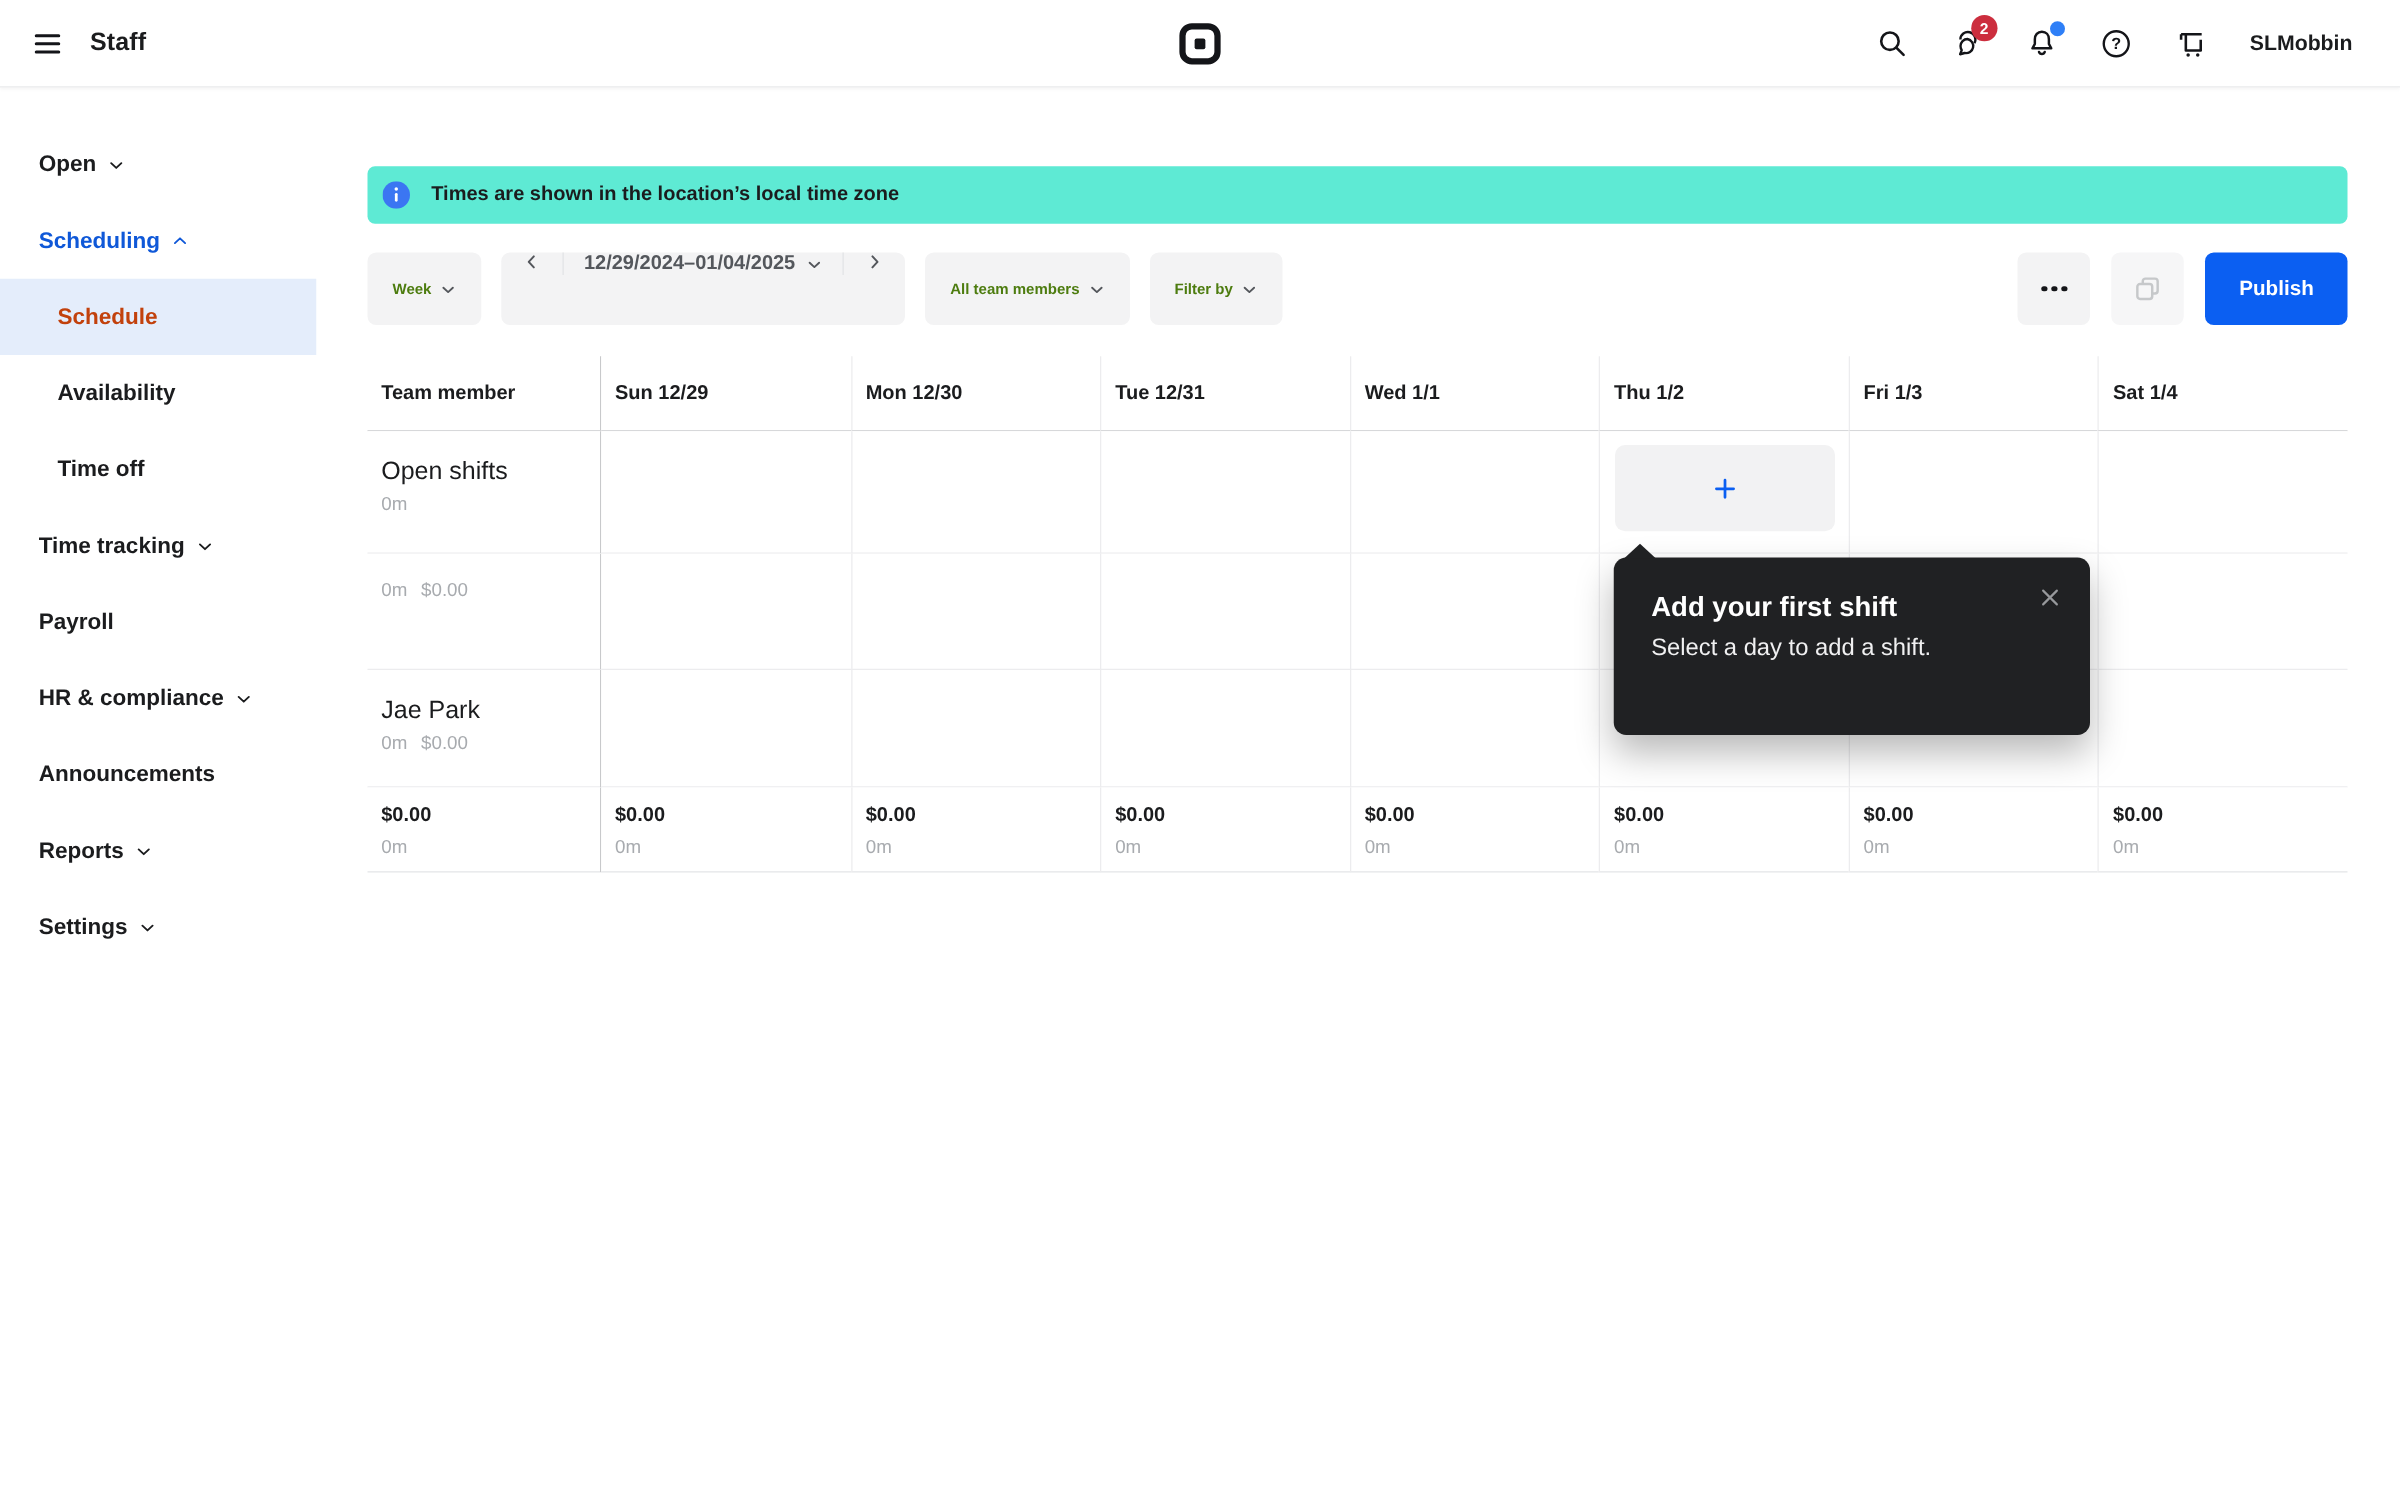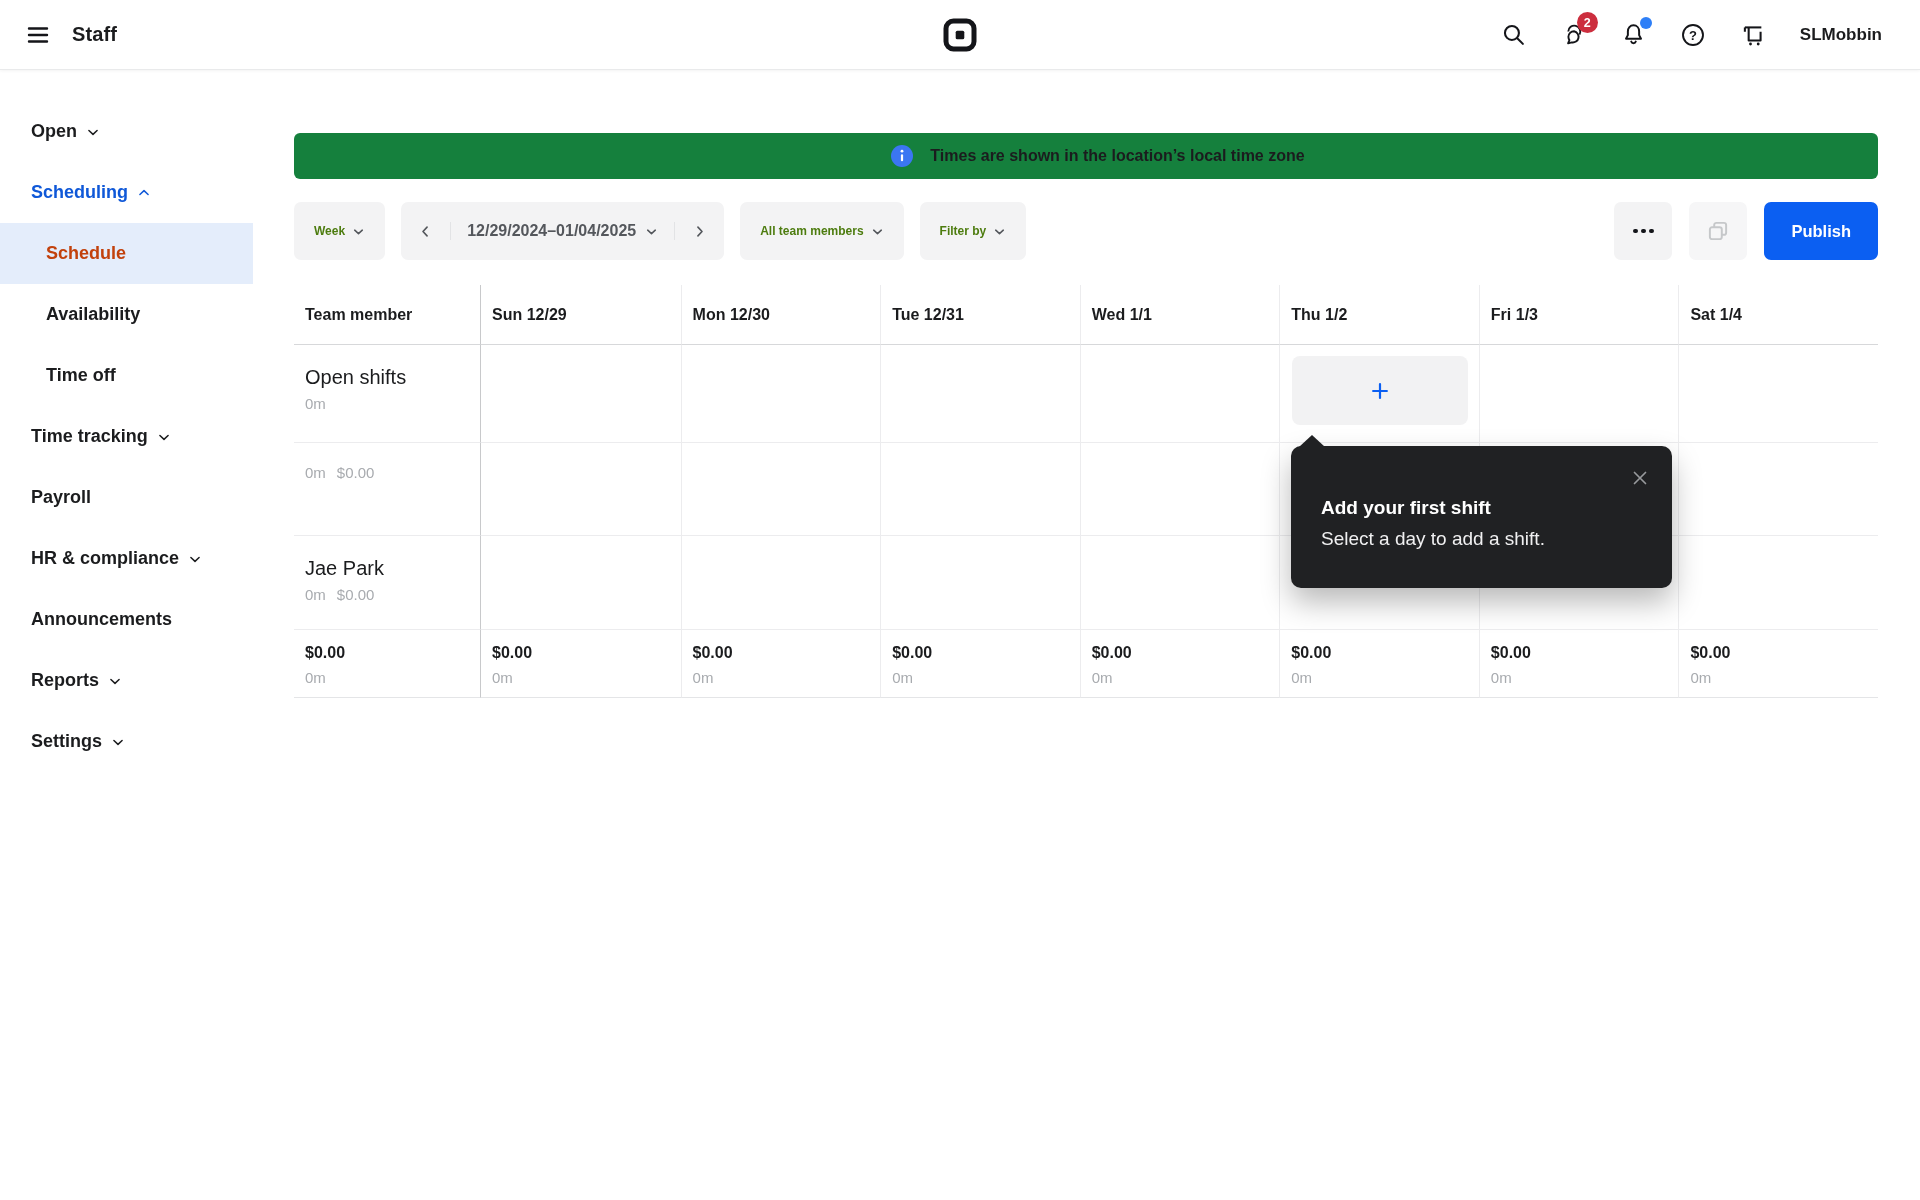--- a/index.html
+++ b/index.html
@@ -38,33 +38,33 @@
   }
   .side-item.sub { padding-left:46px; }
   .side-item.parent-active { color:#0f58d8; }
   .side-item.selected { background:#e4edfb; color:#c2410c; }
   .chev { flex-shrink:0; display:flex; }
 
   .main { flex:1; padding:0 42px 0 41px; }
 
   
   .banner {
-    margin-top:63px; height:46px; border-radius:6px; background:#15803d;
-    display:flex; align-items:center; padding-left:24px;justify-content:center;
+    margin-top:63px; height:46px; border-radius:6px; background:#5eead4;
+    display:flex; align-items:center; padding-left:12px;
   }
   .banner-text { margin-left:17px; font-size:16px; font-weight:600; }
 
   
   .toolbar { margin-top:23px; display:flex; align-items:center; gap:16px; }
   .tb-btn {
     height:58px; background:#f3f3f4; border:none; border-radius:7px;
     display:flex; align-items:center; gap:7px; padding:0 20px;
     font-family:inherit; font-size:12px; font-weight:600; color:#4d7c0f; cursor:pointer;
   }
-  .date-group { height:58px; background:#f3f3f4; border-radius:7px; display:flex; align-items:center; }
+  .date-group { height:58px; background:#f3f3f4; border-radius:7px; display:flex; align-items:flex-start; }
   .nav-arrow { width:49px; display:flex; align-items:center; justify-content:center; cursor:pointer; }
   .date-label {
     display:flex; align-items:center; gap:9px; padding:0 16px; cursor:pointer;
     border-left:1px solid #e2e3e5; border-right:1px solid #e2e3e5;
     font-size:16px; font-weight:600; color:#54575c;
   }
   .toolbar-right { margin-left:auto; display:flex; align-items:center; gap:17px; }
   .sq-btn { width:58px; height:58px; background:#f3f3f4; border:none; border-radius:7px;
     display:flex; align-items:center; justify-content:center; gap:3.5px; cursor:pointer; }
   .sq-btn.disabled { background:#f6f6f7; cursor:default; }
@@ -100,21 +100,21 @@
   .tooltip {
     position:absolute; left:997px; top:161px; width:381px; height:142px;
     background:#202123; border-radius:10px; color:#fff;
     padding:27px 28px 0 30px; box-shadow:0 14px 30px rgba(0,0,0,.28); z-index:5;
   }
   .tooltip::before {
     content:""; position:absolute; top:-11px; left:8px;
     border-left:13px solid transparent; border-right:13px solid transparent;
     border-bottom:12px solid #202123;
   }
-  .tt-title { font-size:19px; font-weight:700;margin-top:24px; }
+  .tt-title { font-size:22px; font-weight:700; }
   .tt-body { margin-top:9px; font-size:19px; color:#f0f0f1; }
   .tt-close { position:absolute; top:23px; right:23px; width:18px; height:18px; cursor:pointer; display:flex; }
 
   svg { display:block; }
 </style>
 </head>
 <body>
 
 <header class="topbar">
   <span class="hamburger">

